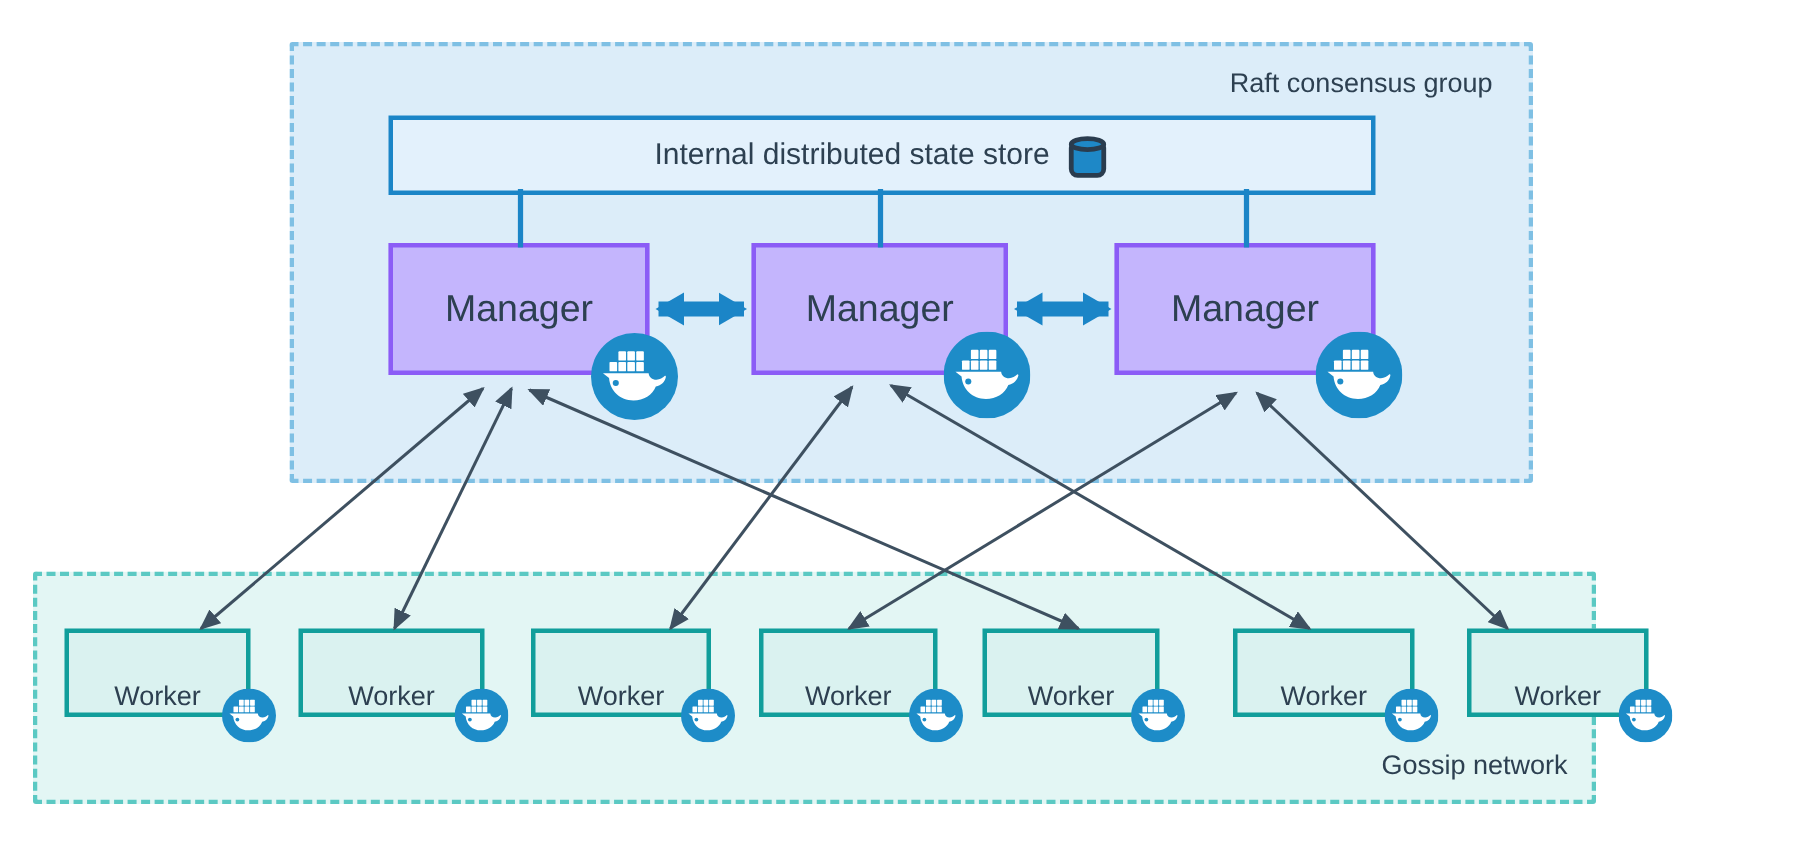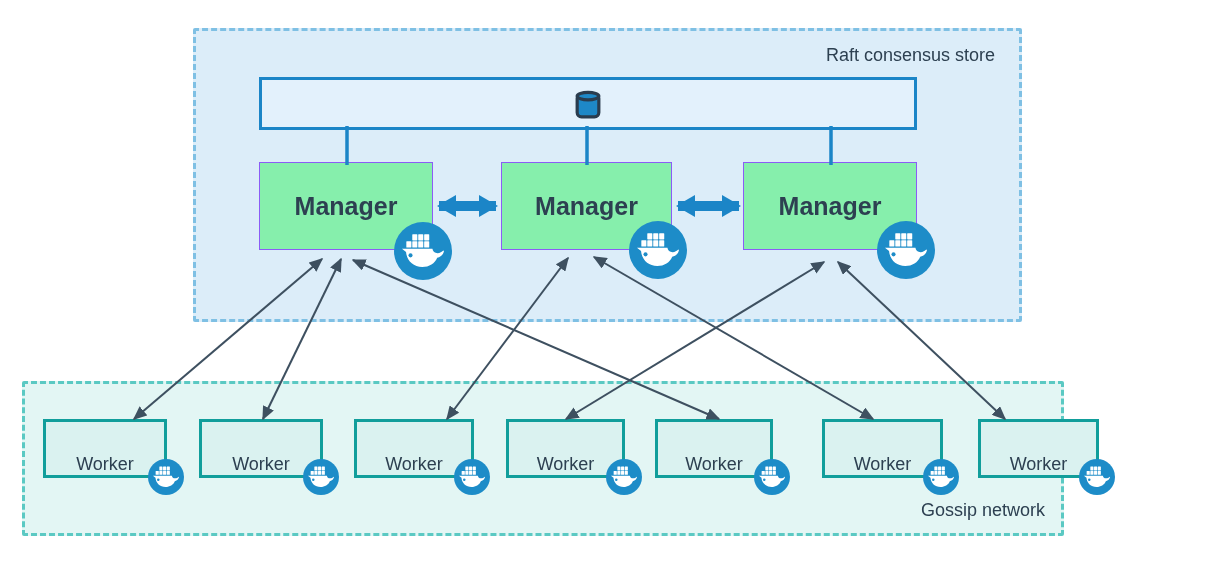--- a/index.html
+++ b/index.html
@@ -8,21 +8,21 @@
     font-family:"Liberation Sans","DejaVu Sans",sans-serif;color:#2d4051;
   }
   .group{position:absolute;box-sizing:border-box;border-radius:2px;}
   .group.raft{background:#dcedf9;border:3px dashed #7fc0e4;}
   .group.gossip{background:#e3f6f4;border:3px dashed #5bc9c3;}
   .group-label{position:absolute;font-size:18px;color:#2d4051;white-space:nowrap;}
   .raft .group-label{top:14px;right:24px;}
   .gossip .group-label{bottom:12px;right:16px;}
 
   .node{position:absolute;box-sizing:border-box;display:flex;align-items:center;justify-content:center;}
-  .node.blue{background:#86efac;border:1px solid #8b5cf6;font-weight:bold;}
+  .node.blue{background:#c4b5fd;border:3px solid #8b5cf6;}
   .node.teal{background:#daf2f0;border:3px solid #119e9b;}
   .node .node-label{color:#2d4051;}
   .manager .node-label{font-size:25px;}
   .worker .node-label{font-size:18px;margin-top:32px;}
 
   .store-bar{position:absolute;box-sizing:border-box;background:#e3f1fc;border:3px solid #1b85c7;
     display:flex;align-items:center;justify-content:center;gap:10px;}
   .store-bar .node-label{font-size:20px;}
   .db-icon{width:30px;height:32px;flex:0 0 auto;}
 
@@ -54,28 +54,29 @@
   </symbol>
   <symbol id="db" viewBox="0 0 24 26">
     <rect x="3.2" y="5" width="17.6" height="18.5" rx="3.5" fill="#1e88c7" stroke="#2a3c4e" stroke-width="2.6"></rect>
     <ellipse cx="12" cy="6.6" rx="8.8" ry="3" fill="#1e88c7" stroke="#2a3c4e" stroke-width="2.6"></ellipse>
   </symbol>
 </svg>
 
 <div id="stage">
 
   <div class="group raft" style="left:193px;top:28px;width:829px;height:294px">
-    <span class="group-label">Raft consensus store</span>
+    <span class="group-label">Raft consensus group</span>
   </div>
 
   <div class="group gossip" style="left:22px;top:381px;width:1042px;height:155px">
     <span class="group-label">Gossip network</span>
   </div>
 
   <div class="store-bar" style="left:259px;top:77px;width:658px;height:53px">
+    <span class="node-label">Internal distributed state store</span>
     <svg class="db-icon" viewBox="0 0 24 26">
         <use href="#db"></use>
       </svg>
   </div>
 
   <div class="node blue manager" style="left:259px;top:162px;width:174px;height:88px">
     <span class="node-label">Manager</span>
   </div>
   <div class="node blue manager" style="left:501px;top:162px;width:171px;height:88px">
     <span class="node-label">Manager</span>

